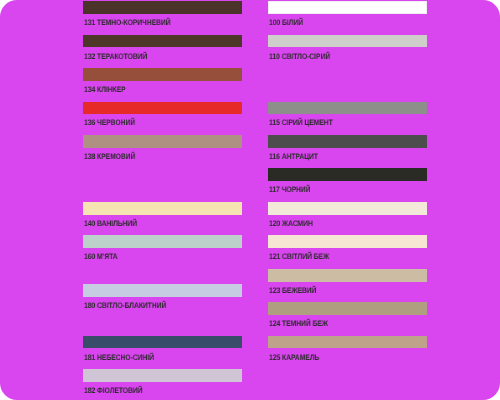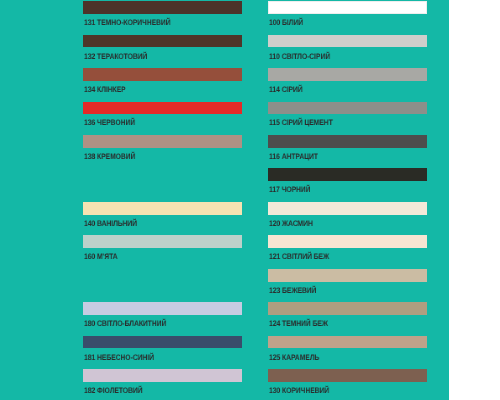--- a/index.html
+++ b/index.html
@@ -4,21 +4,21 @@
 <title>Color palette chart</title>
 <style>
   html,body{margin:0;padding:0;}
   body{
     width:500px;height:400px;background:#ffffff;
     font-family:"Liberation Sans",sans-serif;
     overflow:hidden;
     -webkit-font-smoothing:antialiased;
     text-rendering:geometricPrecision;
   }
-  .sheet{position:relative;width:449px;height:400px;background:#14b8a6;}
+  .sheet{position:relative;width:500px;height:400px;background:#d946ef;border-radius:17px;}
   .col{position:absolute;top:0;width:159px;height:400px;}
   .col-left{left:83px;}
   .col-right{left:268px;text-decoration:underline;}
   .row{position:absolute;left:0;width:159px;height:33.45px;}
   .swatch{position:absolute;left:0;top:1.2px;width:159px;height:12.8px;background:#ffffff;}
   .swatch.bordered{border:1px solid #eeeeee;width:157px;height:10.8px;}
   .label{
     position:absolute;left:1px;top:19.1px;
     font-size:8px;line-height:8px;font-weight:bold;
     color:#2b2b2b;white-space:nowrap;
@@ -52,21 +52,21 @@
       <div class="label">138 КРЕМОВИЙ</div>
     </div>
     <div class="row" style="top:200.7px">
       <div class="swatch" style="background-color: rgb(245, 227, 178);"></div>
       <div class="label">140 ВАНІЛЬНИЙ</div>
     </div>
     <div class="row" style="top:234.15px">
       <div class="swatch" style="background-color: rgb(188, 209, 202);"></div>
       <div class="label">160 М'ЯТА</div>
     </div>
-    <div class="row" style="top:301px">
+    <div class="row" style="top:283px">
       <div class="swatch" style="background-color: rgb(198, 204, 226);"></div>
       <div class="label">180 СВІТЛО-БЛАКИТНИЙ</div>
     </div>
     <div class="row" style="top:334.5px">
       <div class="swatch" style="background-color: rgb(57, 77, 107);"></div>
       <div class="label">181 НЕБЕСНО-СИНІЙ</div>
     </div>
     <div class="row" style="top:367.95px">
       <div class="swatch" style="background-color: rgb(208, 197, 212);"></div>
       <div class="label">182 ФІОЛЕТОВИЙ</div>
@@ -74,24 +74,20 @@
   </div>
 
   <div class="col col-right">
     <div class="row" style="top:0px">
       <div class="swatch bordered" style="background-color: rgb(255, 255, 255);"></div>
       <div class="label">100 БІЛИЙ</div>
     </div>
     <div class="row" style="top:33.45px">
       <div class="swatch" style="background-color: rgb(206, 206, 203);"></div>
       <div class="label">110 СВІТЛО-СІРИЙ</div>
-    </div>
-    <div class="row" style="top:66.9px">
-      <div class="swatch" style="background-color: rgb(168, 168, 164);"></div>
-      <div class="label">114 СІРИЙ</div>
     </div>
     <div class="row" style="top:100.35px">
       <div class="swatch" style="background-color: rgb(141, 143, 138);"></div>
       <div class="label">115 СІРИЙ ЦЕМЕНТ</div>
     </div>
     <div class="row" style="top:133.8px">
       <div class="swatch" style="background-color: rgb(77, 77, 77);"></div>
       <div class="label">116 АНТРАЦИТ</div>
     </div>
     <div class="row" style="top:167.25px">
@@ -111,19 +107,15 @@
       <div class="label">123 БЕЖЕВИЙ</div>
     </div>
     <div class="row" style="top:301.05px">
       <div class="swatch" style="background-color: rgb(175, 158, 128);"></div>
       <div class="label">124 ТЕМНИЙ БЕЖ</div>
     </div>
     <div class="row" style="top:334.5px">
       <div class="swatch" style="background-color: rgb(190, 162, 138);"></div>
       <div class="label">125 КАРАМЕЛЬ</div>
     </div>
-    <div class="row" style="top:367.95px">
-      <div class="swatch" style="background-color: rgb(125, 96, 80);"></div>
-      <div class="label">130 КОРИЧНЕВИЙ</div>
-    </div>
   </div>
 
 </div>
 
 </body></html>

